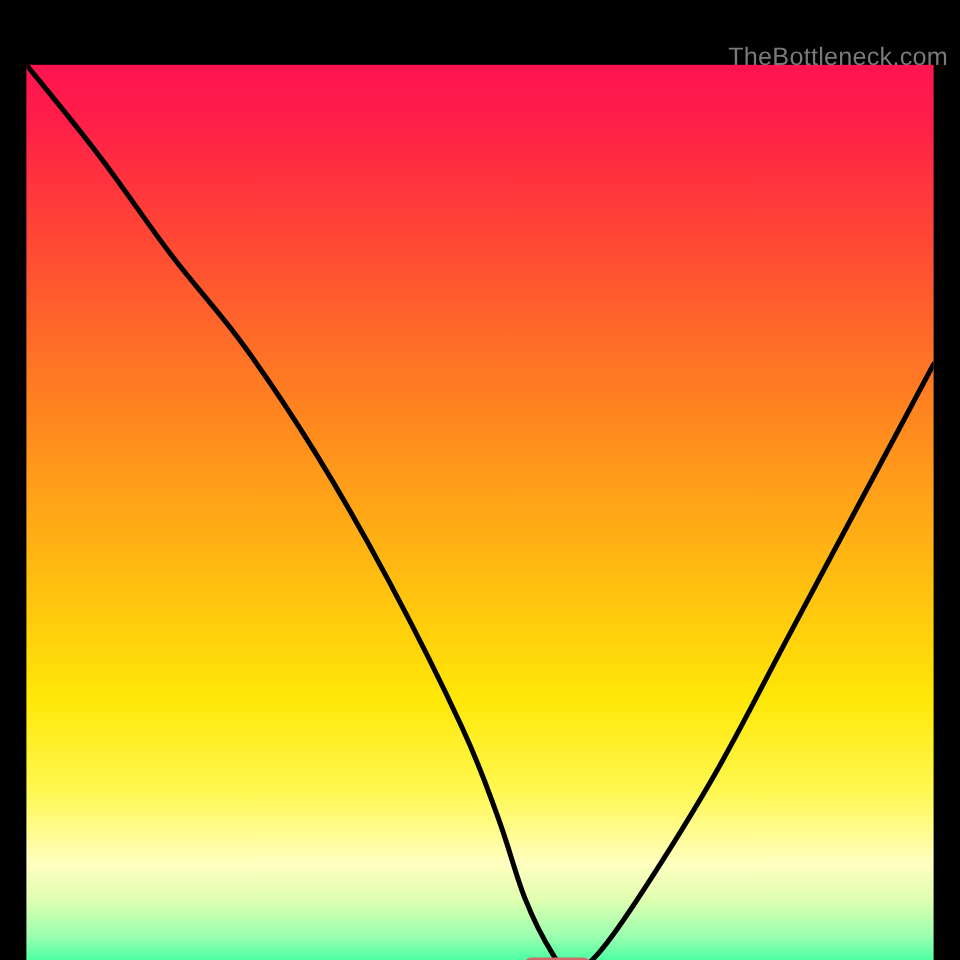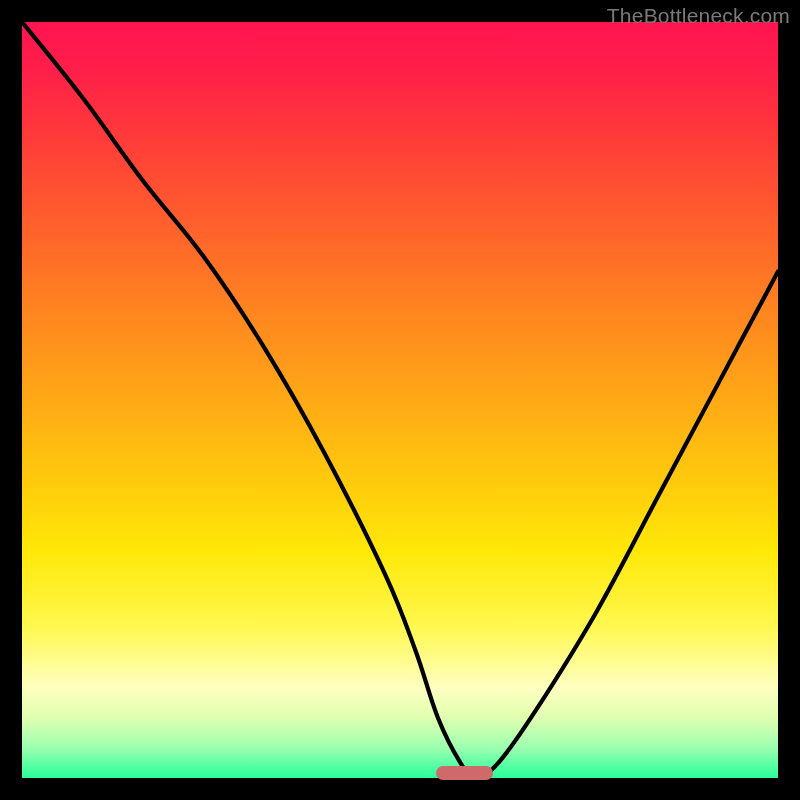--- a/index.html
+++ b/index.html
@@ -9,20 +9,21 @@
     height: 800px;
     overflow: hidden;
     background: #000;
     font-family: Arial, Helvetica, sans-serif;
   }
   .frame {
     position: relative;
     width: 800px;
     height: 748px;
     background: #000;
+    margin-top: 32px;
   }
   .plot {
     position: absolute;
     left: 22px;
     top: 22px;
     width: 756px;
     height: 756px;
     background: linear-gradient(to bottom,
       #ff1450 0%,
       #ff1e4a 6%,

